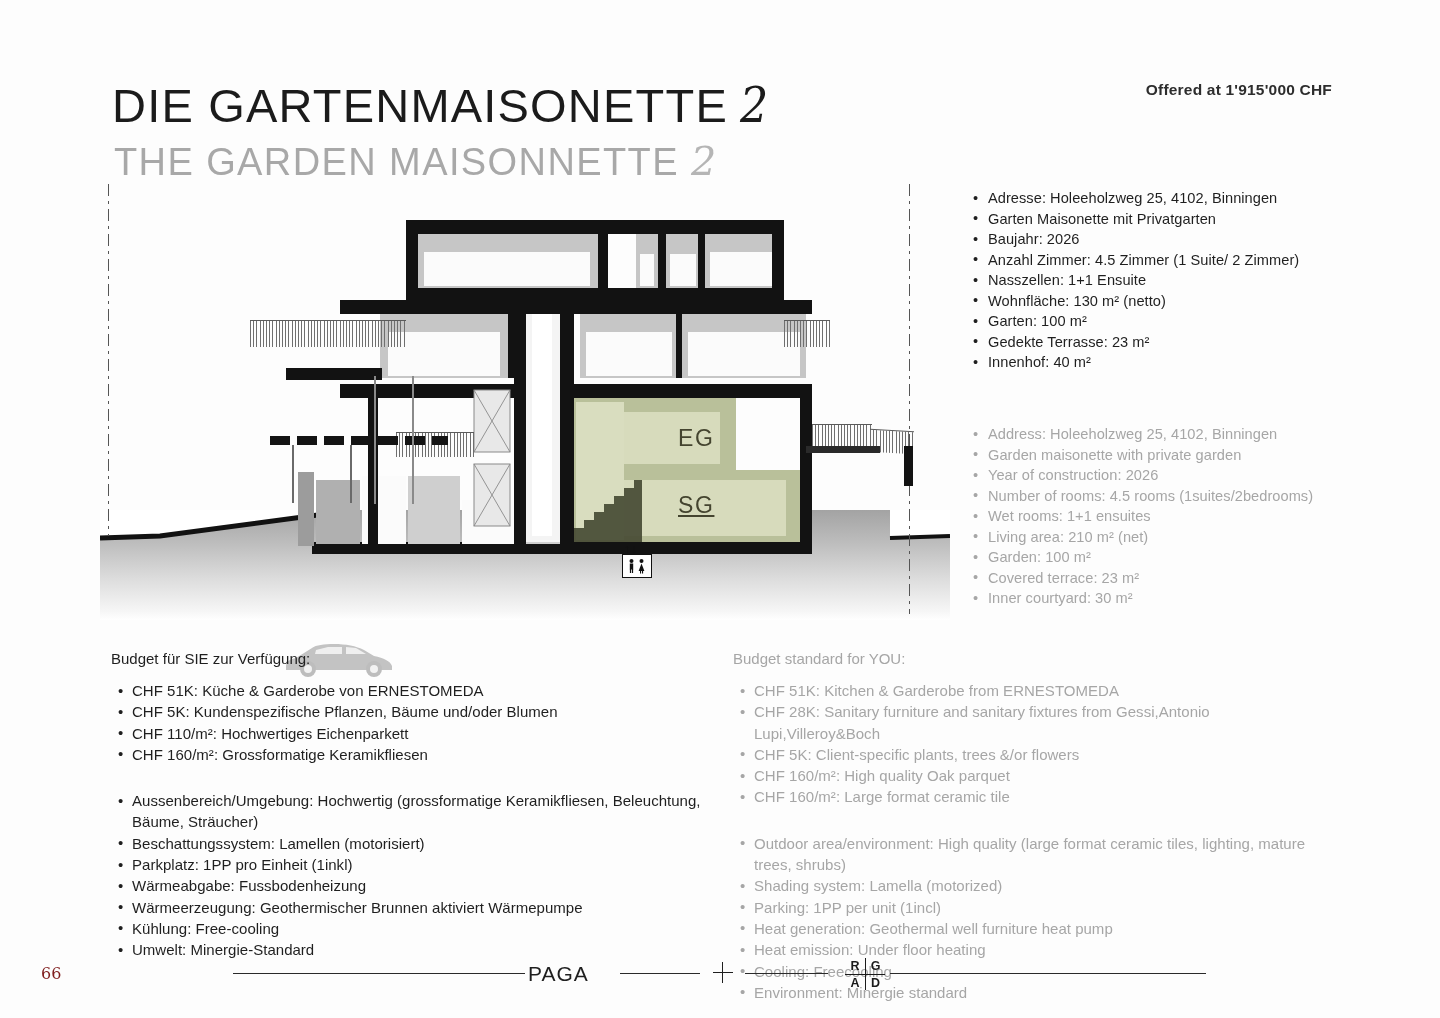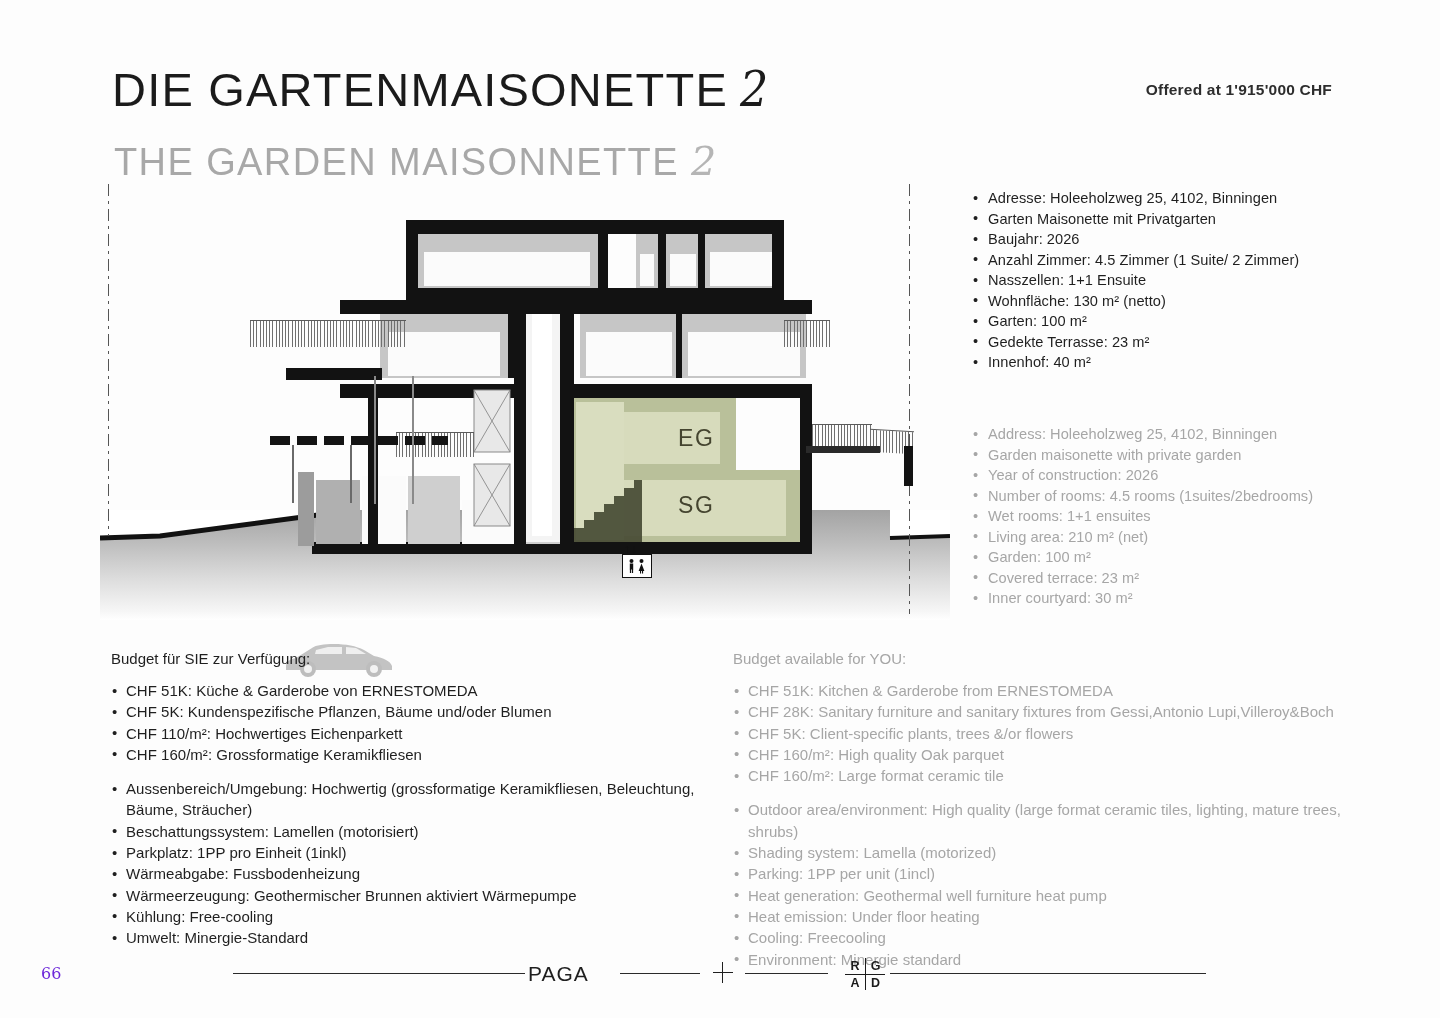--- a/index.html
+++ b/index.html
@@ -19,21 +19,21 @@
   .page {
     position: absolute;
     inset: 0;
     background: #fdfdfd;
   }
 
   
   .title-de {
     position: absolute;
     left: 112px;
-    top: 60px;
+    top: 76px;
     font-size: 47px;
     letter-spacing: 1.2px;
     font-weight: 300;
     color: #1b1b1b;
     white-space: nowrap;
     font-stretch: condensed;
   }
   .title-en {
     position: absolute;
     left: 114px;
@@ -89,21 +89,21 @@
 
   
   .budget { position: absolute; top: 648px; }
   .budget-de { left: 111px; width: 600px; color: #1f1f1f; }
   .budget-en { left: 733px; width: 610px; color: #a6a6a6; }
   .budget-head {
     font-size: 15px;
     line-height: 21px;
     margin-bottom: 11px;
   }
-  .budget ul { margin: 0; padding: 0; list-style: none; }
+  .budget ul { margin: 6px; padding: 0; list-style: none; }
   .budget li {
     position: relative;
     padding-left: 15px;
     font-size: 15px;
     line-height: 21.3px;
     letter-spacing: 0.02px;
   }
   .budget li::before {
     content: "•";
     position: absolute;
@@ -119,21 +119,21 @@
     position: absolute;
     left: 0; right: 0;
     top: 956px;
     height: 44px;
   }
   .page-num {
     position: absolute;
     left: 41px;
     top: 8px;
     font-size: 16px;
-    color: #6d28d9;
+    color: #7f1d1d;
     font-family: "DejaVu Serif", serif;
   }
   .rule {
     position: absolute;
     top: 17px;
     height: 1px;
     background: #2a2a2a;
   }
   .rule-1 { left: 233px; width: 292px; }
   .rule-2 { left: 620px; width: 80px; }
@@ -313,21 +313,21 @@
     <div class="d green-lite" style="left:488px; top:232px; width:132px; height:52px;"></div>
     <div class="d green-dark" style="left:472px; top:290px; width:232px; height:72px;"></div>
     <div class="d green-lite" style="left:516px; top:300px; width:170px; height:56px;"></div>
     <div class="d green-lite" style="left:476px; top:222px; width:48px; height:138px; background:#d9ddbf;"></div>
 
     <svg width="120" height="80" style="position:absolute;left:472px;top:288px">
       <polygon points="2,70 2,60 12,60 12,52 22,52 22,44 32,44 32,36 42,36 42,28 52,28 52,20 62,20 62,12 70,12 70,74 2,74" fill="#474b34" opacity="0.92"></polygon>
     </svg>
 
     <div class="label-eg" style="left:578px; top:245px;">EG</div>
-    <div class="label-sg" style="left:578px; top:312px;">SG</div>
+    <div class="label-sg" style="left:578px; top:312px;text-decoration:underline;">SG</div>
 
     <div class="d slab" style="left:240px; top:204px; width:472px; height:14px;"></div>
 
     <div class="d slab" style="left:414px; top:62px; width:12px; height:302px;"></div>
     <div class="d slab" style="left:460px; top:62px; width:14px; height:302px;"></div>
     <div class="d" style="left:426px; top:64px; width:34px; height:298px; background:#f4f4f4;"></div>
     <div class="d" style="left:432px; top:70px; width:20px; height:286px; background:#ffffff;"></div>
     <div class="d slab" style="left:268px; top:204px; width:10px; height:160px;"></div>
     <div class="d slab" style="left:700px; top:204px; width:12px; height:160px;"></div>
 
@@ -451,21 +451,21 @@
       <li>Beschattungssystem: Lamellen (motorisiert)</li>
       <li>Parkplatz: 1PP pro Einheit (1inkl)</li>
       <li>Wärmeabgabe: Fussbodenheizung</li>
       <li>Wärmeerzeugung: Geothermischer Brunnen aktiviert Wärmepumpe</li>
       <li>Kühlung: Free-cooling</li>
       <li>Umwelt: Minergie-Standard</li>
     </ul>
   </div>
 
   <div class="budget budget-en">
-    <div class="budget-head">Budget available for YOU:</div>
+    <div class="budget-head">Budget standard for YOU:</div>
     <ul>
       <li>CHF 51K: Kitchen &amp; Garderobe from ERNESTOMEDA</li>
       <li>CHF 28K: Sanitary furniture and sanitary fixtures from Gessi,Antonio Lupi,Villeroy&amp;Boch</li>
       <li>CHF 5K: Client-specific plants, trees &amp;/or flowers</li>
       <li>CHF 160/m²: High quality Oak parquet</li>
       <li>CHF 160/m²: Large format ceramic tile</li>
     </ul>
     <div class="gap"></div>
     <ul>
       <li>Outdoor area/environment: High quality (large format ceramic tiles, lighting, mature trees, shrubs)</li>

